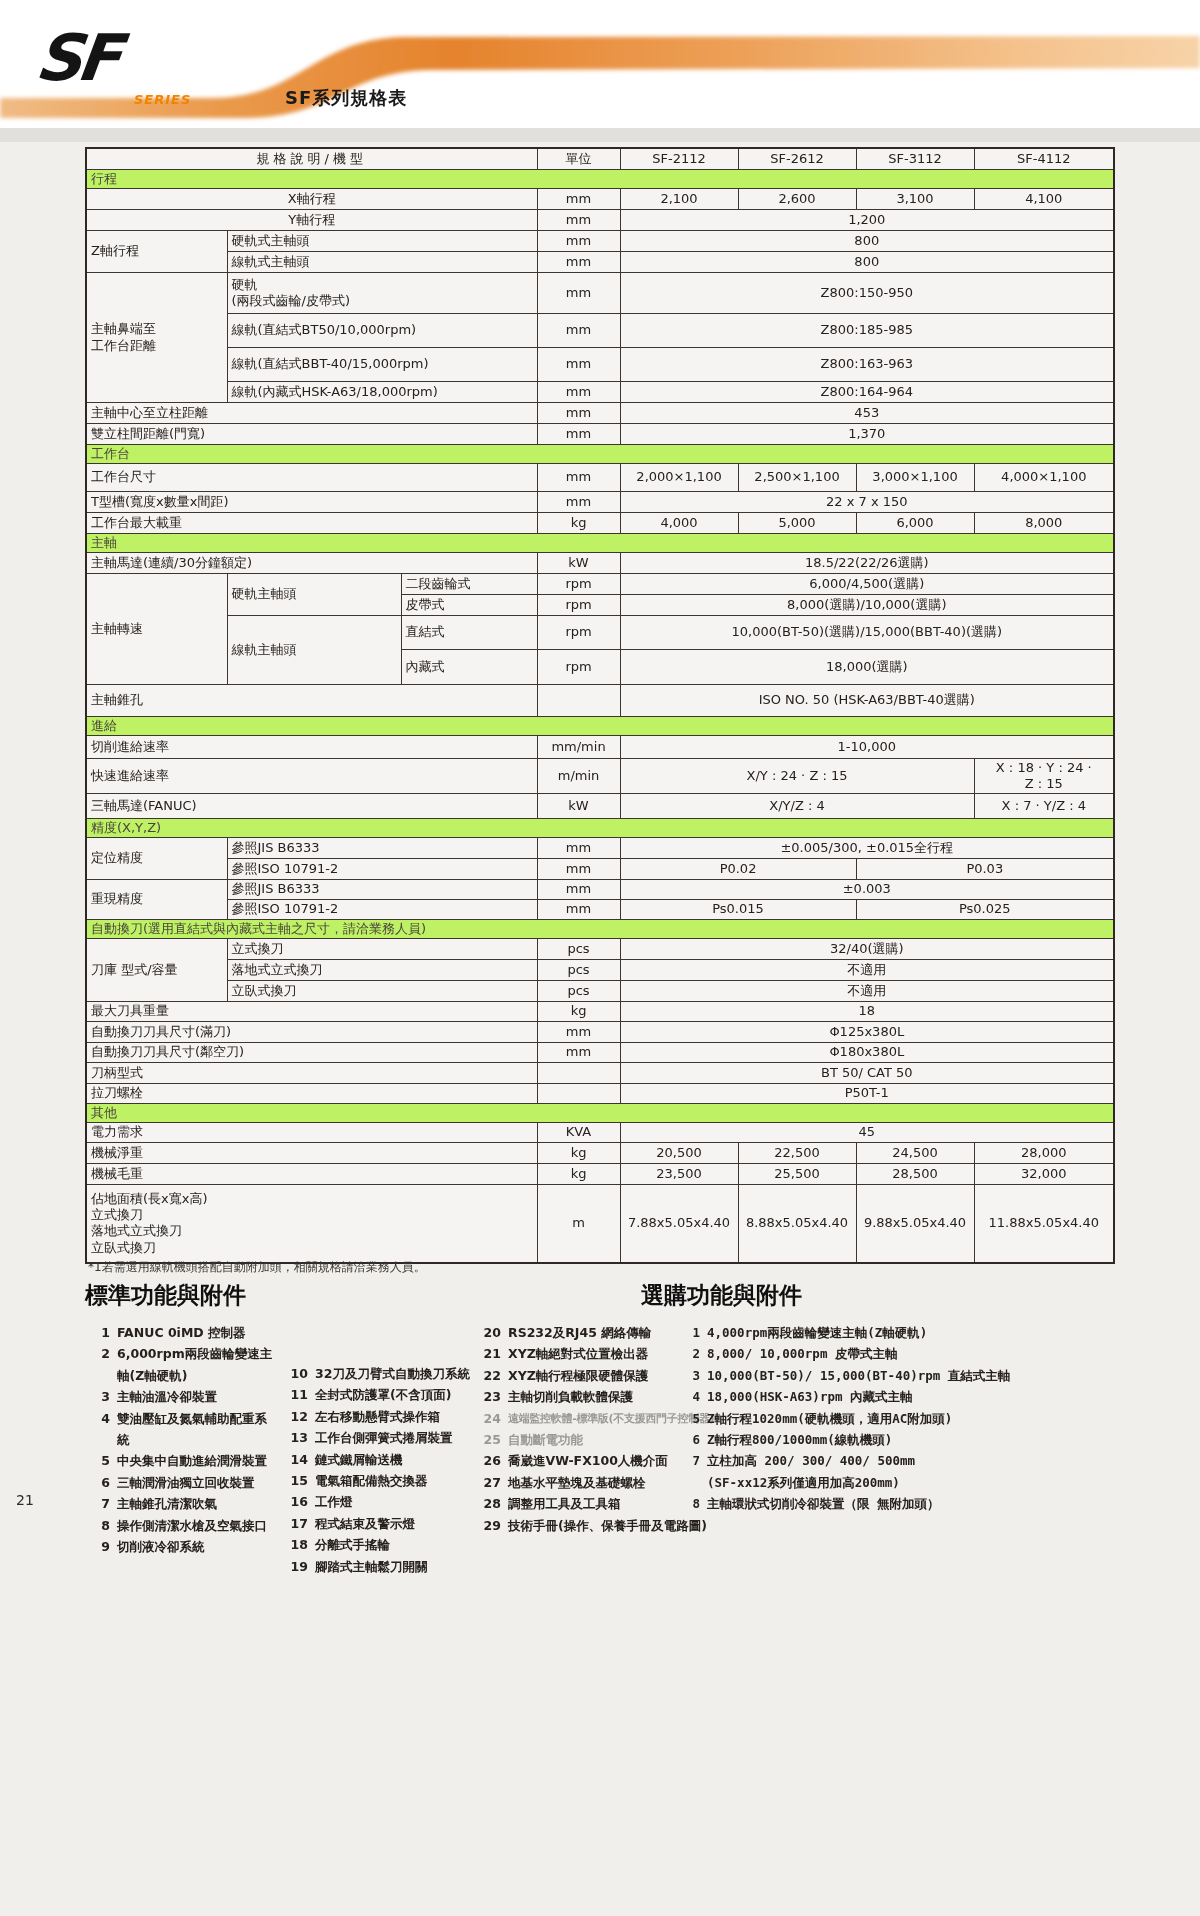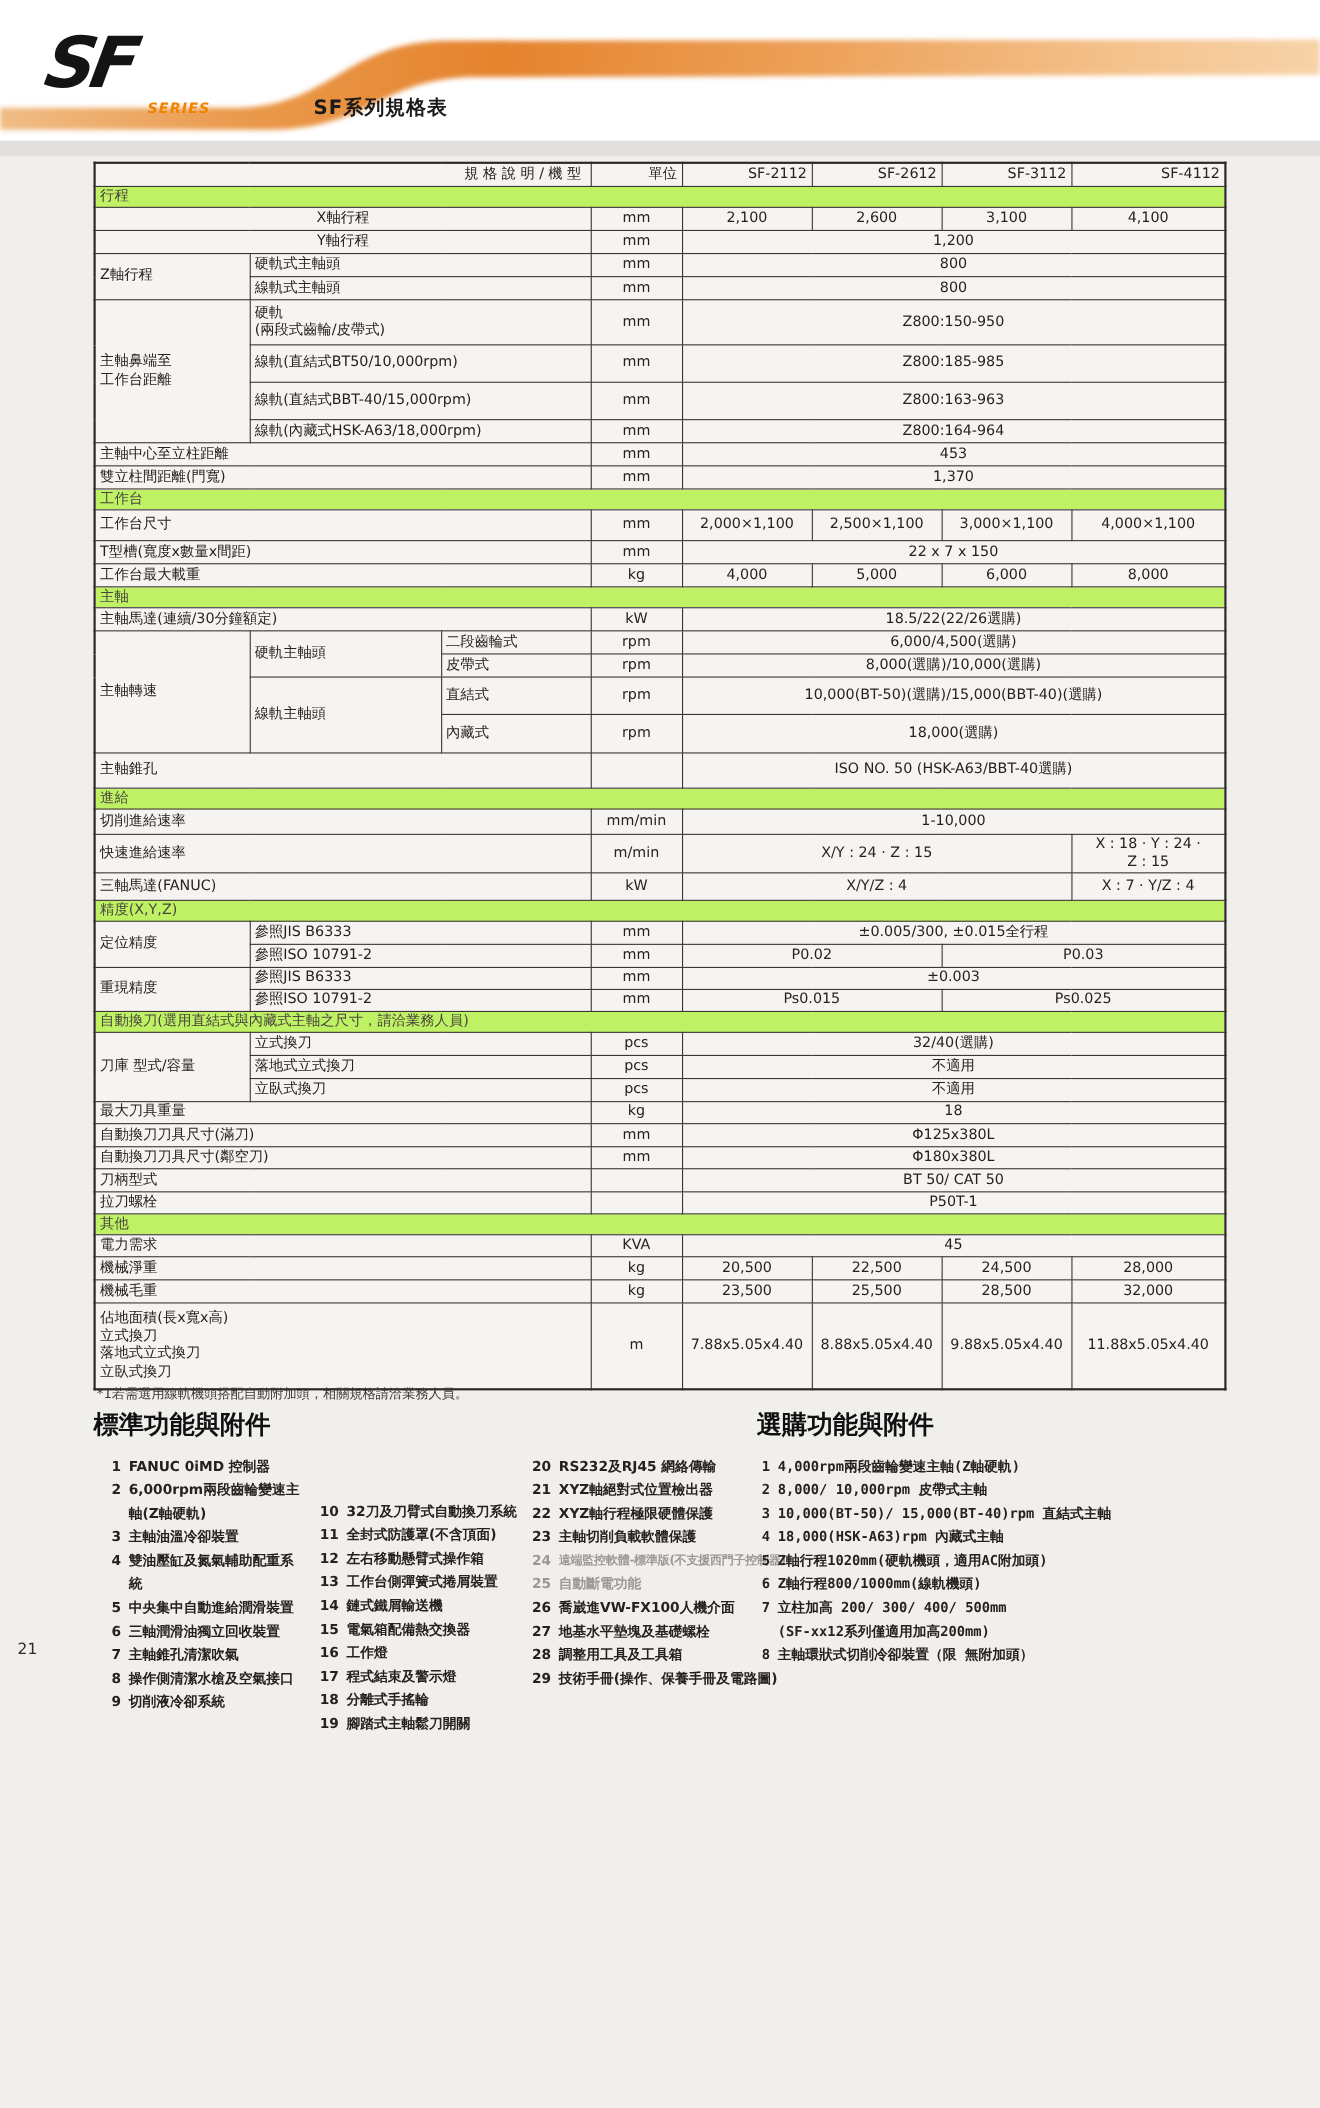--- a/index.html
+++ b/index.html
@@ -28,35 +28,35 @@
   #spec-table{
     position:absolute;left:85px;top:147px;width:1028px;
     border-collapse:collapse;table-layout:fixed;
     background:#f5f4f2;border:2px solid #2f2824;
     font-size:13px;color:#27211e;
   }
   #spec-table td,#spec-table th{
     border:1.5px solid #3e3530;padding:0 4px;overflow:hidden;
     line-height:1.25;
   }
-  #spec-table th{font-weight:normal;height:20px;text-align:right;}
+  #spec-table th{font-weight:normal;height:20px;text-align:center;}
   th.spec-head{letter-spacing:4px;}
   tr.sec td{
     background:#bef264;text-align:left;padding-left:6px;color:#4a443e;
   }
   td.lbl{text-align:left;padding-left:6px;white-space:pre-line;}
   td.lbl.c{text-align:center;padding-left:4px;}
   td.unit{text-align:center;}
   td.val{text-align:center;white-space:pre-line;}
 
   .footnote{position:absolute;left:88px;top:1259px;font-size:12px;color:#3b3631;}
 
   .feat-title{position:absolute;top:1280px;font-size:23px;font-weight:bold;color:#101010;margin:0;}
   #std-title{left:85px;}
-  #opt-title{left:688px;}
+  #opt-title{left:641px;}
 
   .feat-col{position:absolute;top:1322px;font-size:12.5px;}
   #std-col-0{left:88px;}
   #std-col-1{left:286px;margin-top:41px;}
   #std-col-2{left:477px;}
   #opt-col{left:682px;font-family:"DejaVu Sans Mono", monospace;}
   .feat-item{display:flex;align-items:flex-start;line-height:21.4px;}
   .feat-item .num{flex:none;text-align:right;font-weight:bold;margin-right:7px;}
   #std-col-0 .num,#std-col-1 .num{width:22px;}
   #std-col-2 .num{width:24px;}

